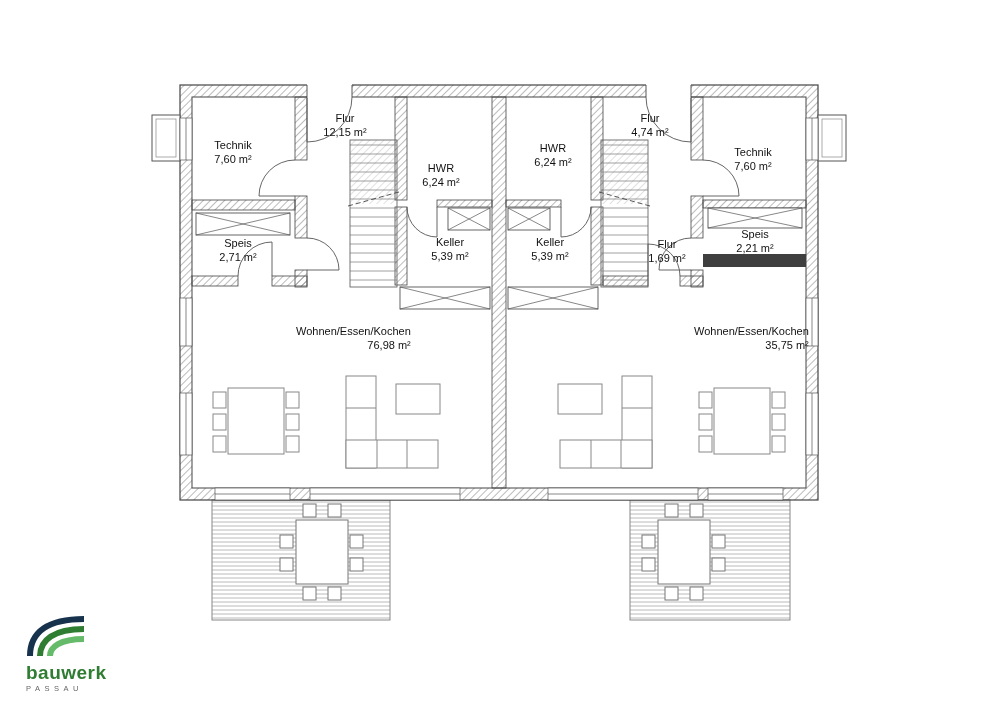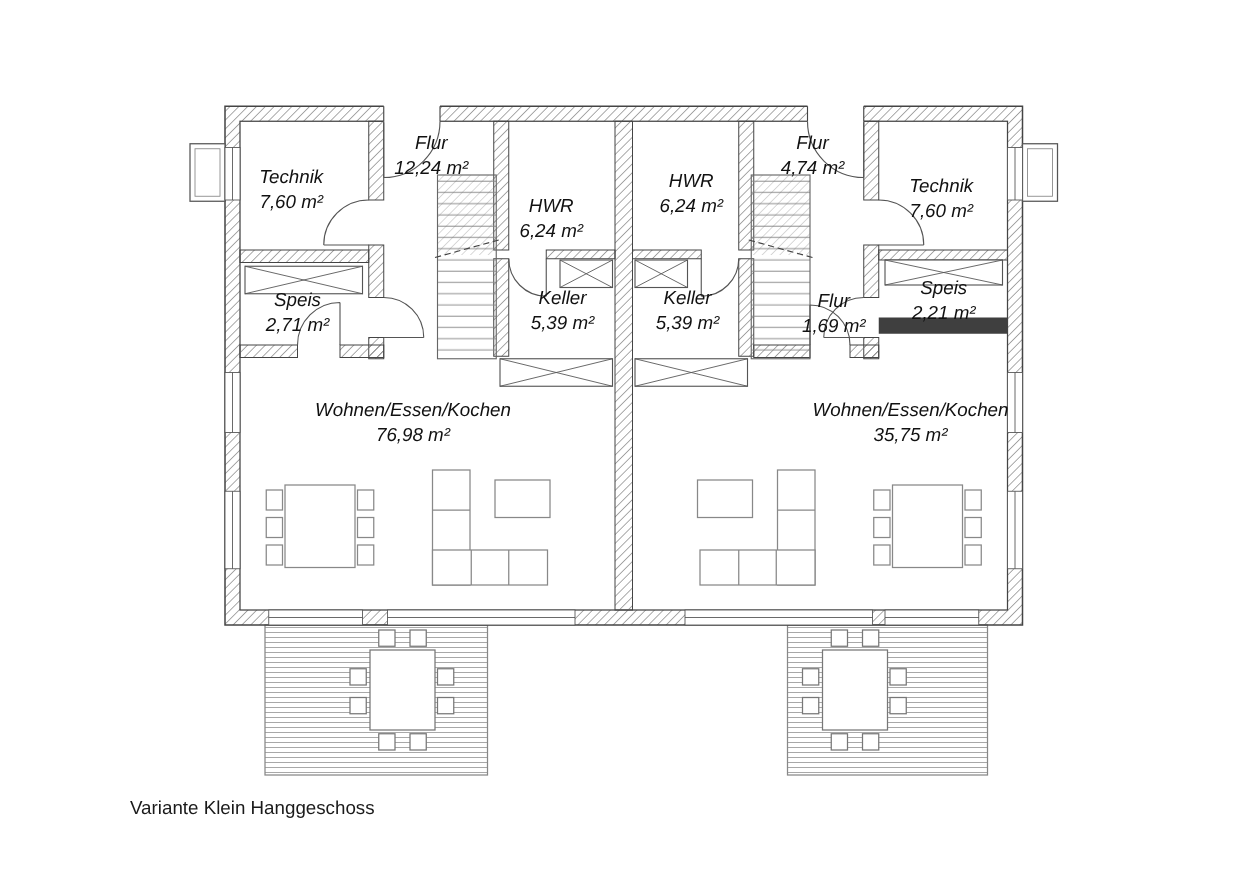--- a/index.html
+++ b/index.html
@@ -1,20 +1,20 @@
 <!DOCTYPE html>
 <html><head>
 <meta charset="utf-8">
 <style>
   html,body{margin:0;padding:0;background:#fff;font-family:"Liberation Sans",sans-serif;}
   .canvas{position:relative;width:1000px;height:708px;background:#ffffff;overflow:hidden;}
   svg.plan{position:absolute;left:0;top:0;}
   .room-label{position:absolute;transform:translate(-50%,-50%);text-align:center;
-    font-size:15px;color:#111;line-height:1.3;white-space:nowrap;pointer-events:none;font-style:italic;}
-  .room-label.align-left{transform:translate(0,-50%);text-align:center;}
+    font-size:11px;color:#111;line-height:1.3;white-space:nowrap;pointer-events:none;}
+  .room-label.align-left{transform:translate(0,-50%);text-align:right;margin-left:44px;}
   .room-label .rname,.room-label .rarea{display:block;}
   .caption{position:absolute;left:104px;top:638px;font-size:15px;color:#1a1a1a;}
   .logo{position:absolute;left:26px;top:616px;width:80px;}
   .logo .brand{color:#2e7d32;font-size:19px;font-weight:bold;letter-spacing:.5px;line-height:1;margin-top:1px;}
   .logo .city{color:#666;font-size:7.5px;letter-spacing:4.5px;margin-top:2px;}
 </style>
 </head>
 <body>
 
 <div class="canvas">
@@ -202,21 +202,21 @@
         <rect x="772" y="436" width="13" height="16"></rect>
   </g>
 </svg>
 
 <div class="room-label" style="left:233px;top:152px">
   <span class="rname">Technik</span>
   <span class="rarea">7,60 m²</span>
 </div>
 <div class="room-label" style="left:345px;top:125px">
   <span class="rname">Flur</span>
-  <span class="rarea">12,24 m²</span>
+  <span class="rarea">12,15 m²</span>
 </div>
 <div class="room-label" style="left:441px;top:175px">
   <span class="rname">HWR</span>
   <span class="rarea">6,24 m²</span>
 </div>
 <div class="room-label" style="left:238px;top:250px">
   <span class="rname">Speis</span>
   <span class="rarea">2,71 m²</span>
 </div>
 <div class="room-label" style="left:450px;top:249px">
@@ -250,16 +250,24 @@
 </div>
 <div class="room-label" style="left:755px;top:241px">
   <span class="rname">Speis</span>
   <span class="rarea">2,21 m²</span>
 </div>
 <div class="room-label align-left" style="left:650px;top:338px">
   <span class="rname">Wohnen/Essen/Kochen</span>
   <span class="rarea">35,75 m²</span>
 </div>
 
-<div class="caption">Variante Klein Hanggeschoss</div>
-
+
+<div class="logo">
+  <svg width="72" height="42" viewBox="0 0 72 42">
+    <path d="M4,40 C4,16 22,3 58,3" stroke="#16324c" stroke-width="6" fill="none"></path>
+    <path d="M14,40 C14,24 28,13 58,13" stroke="#2e7d32" stroke-width="6" fill="none"></path>
+    <path d="M24,40 C24,31 34,23 58,23" stroke="#66bb6a" stroke-width="6" fill="none"></path>
+  </svg>
+  <div class="brand">bauwerk</div>
+  <div class="city">PASSAU</div>
+</div>
 
 </div>
 
 </body></html>

